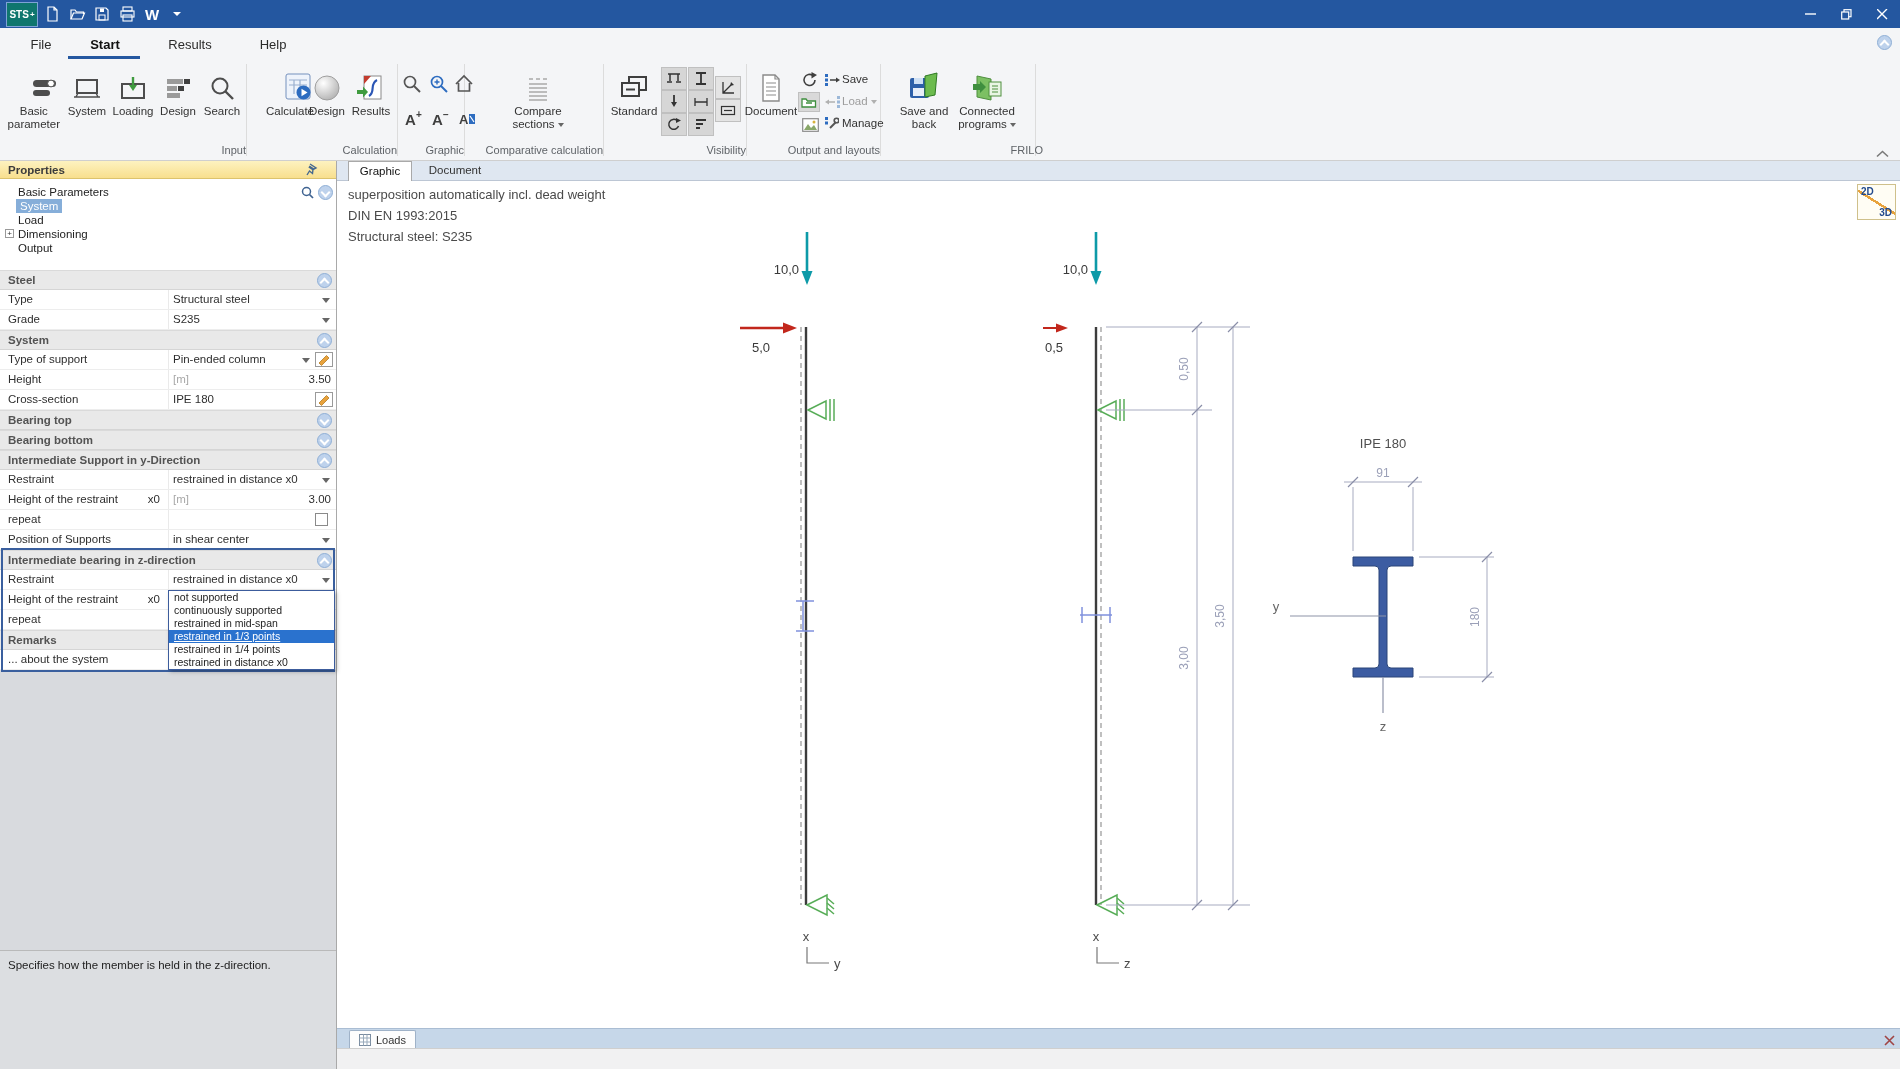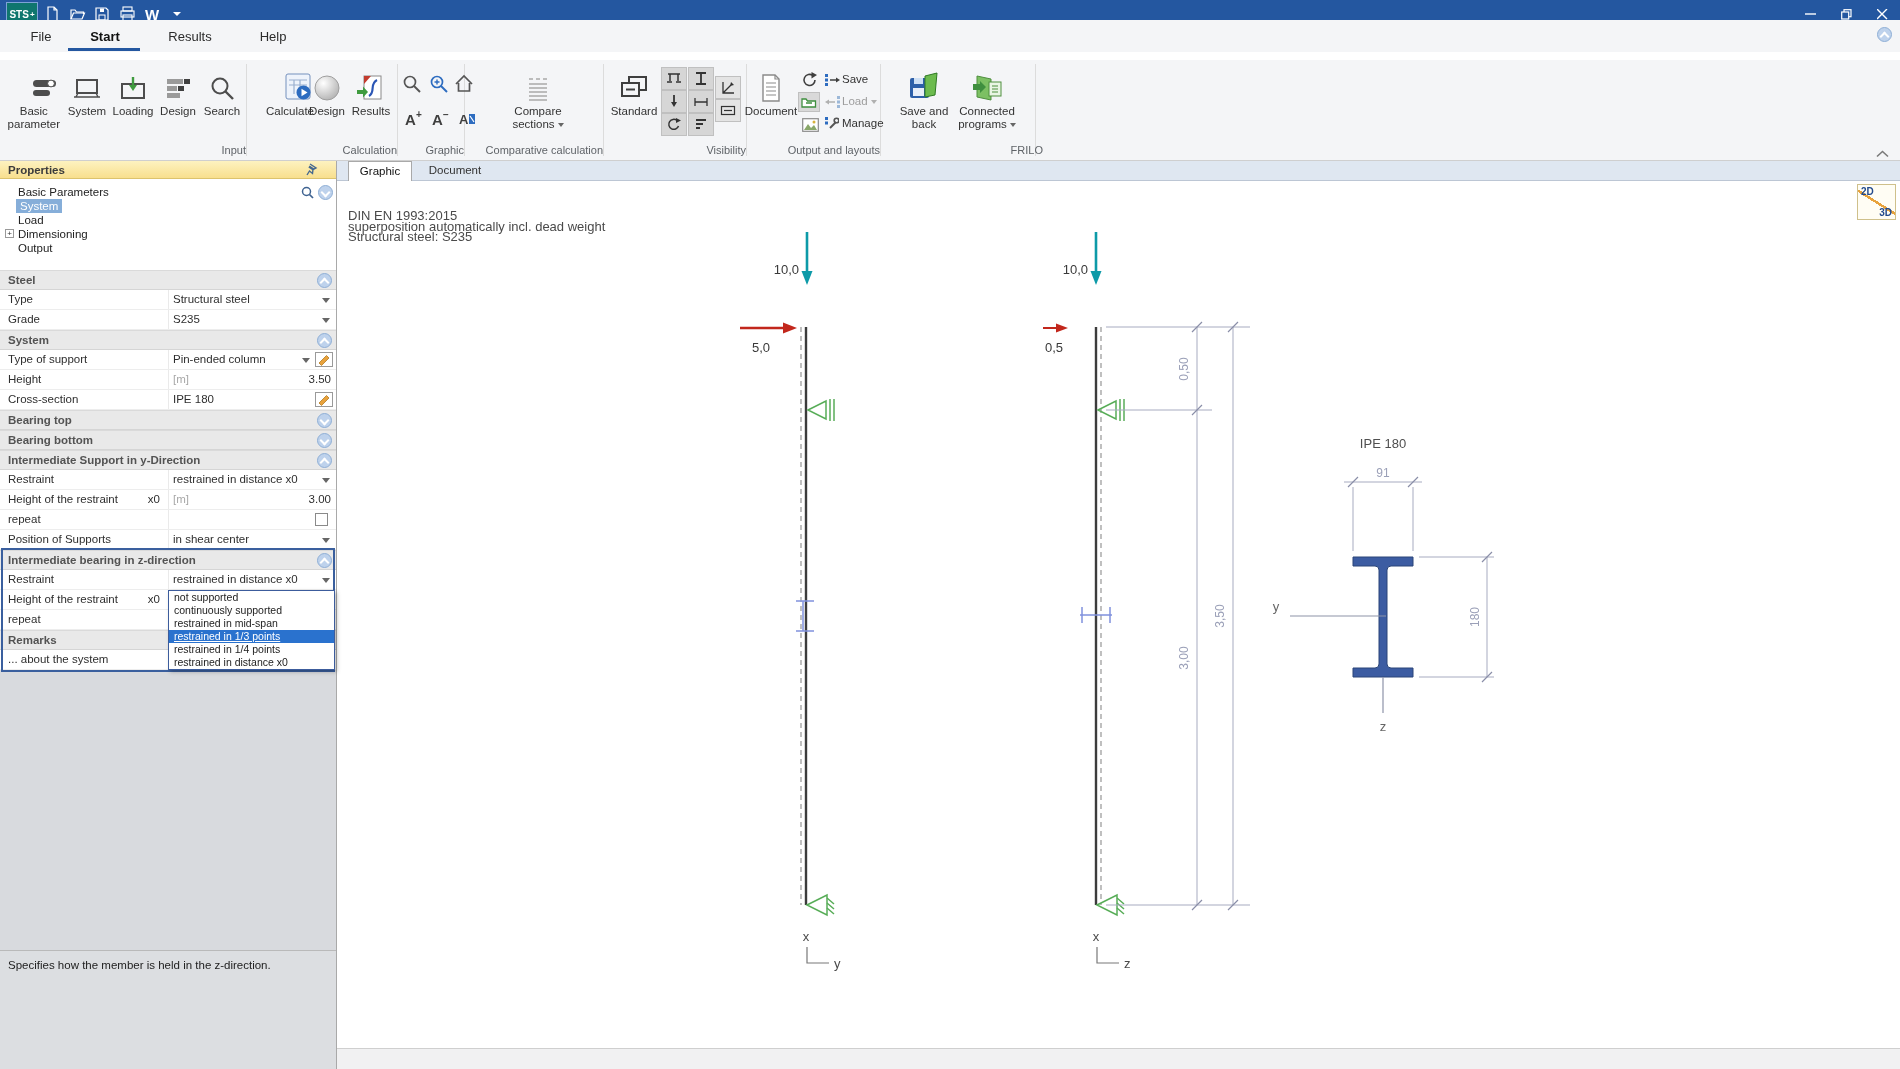--- a/index.html
+++ b/index.html
@@ -8,21 +8,21 @@
   
   .titlebar{position:absolute;left:0;top:0;width:100%;height:28px;background:#2457a0;display:flex;align-items:center;}
   .logo-btn{width:30px;height:23px;margin-left:6px;background:#0f766e;border:1px solid #7ea3d6;
             color:#fff;font-size:10px;font-weight:bold;display:flex;align-items:center;justify-content:center;}
   .logo-btn sup{font-size:8px;margin-left:1px;}
   .qicon{width:22px;height:22px;margin-left:3px;display:flex;align-items:center;justify-content:center;}
   .qicon.w{color:#fff;font-weight:bold;font-size:15px;}
   .wincontrols{position:absolute;right:0;top:0;height:28px;display:flex;}
   .winbtn{width:36px;height:28px;display:flex;align-items:center;justify-content:center;}
   
-  .menubar{position:absolute;left:0;top:20px;width:100%;height:32px;background:#f4f5f7;}
+  .menubar{position:absolute;left:0;top:28px;width:100%;height:32px;background:#f4f5f7;}
   .mtab{position:absolute;top:0;height:32px;display:flex;align-items:center;justify-content:center;
         font-size:13px;color:#2b2b2b;cursor:pointer;}
   .mtab.active{font-weight:bold;color:#111;}
   .start-underline{position:absolute;left:68px;top:28px;width:72px;height:3px;background:#2457a0;}
   .ccirc{width:15px;height:15px;border-radius:50%;background:#bed2ec;border:1px solid #8fafd6;box-sizing:border-box;}
   .ccirc .chev{width:5px;height:5px;border-left:2px solid #fff;border-top:2px solid #fff;margin:4.5px auto 0;transform:rotate(45deg);}
   .ccirc .chev.down{transform:rotate(225deg);margin-top:2.5px;}
   .acct{position:absolute;right:8px;top:7px;}
   
   .ribbon{position:absolute;left:0;top:60px;width:100%;height:101px;background:#f4f5f7;border-bottom:1px solid #cfcfcf;box-sizing:border-box;}
@@ -648,21 +648,21 @@
     <div class="helpbox">Specifies how the member is held in the z-direction.</div>
   </div>
 
   <div class="main">
     <div class="tabstrip">
       <div class="gtab active" style="left:11px;width:64px;">Graphic</div>
       <div class="gtab" style="left:77px;width:82px;">Document</div>
     </div>
 
     <div class="canvas">
-      <div class="hline" style="top:4px;margin-top:32px;">superposition automatically incl. dead weight</div>
+      <div class="hline" style="top:4px;">superposition automatically incl. dead weight</div>
       <div class="hline" style="top:25px;">DIN EN 1993:2015</div>
       <div class="hline" style="top:46px;">Structural steel: S235</div>
 
       <div class="viewtoggle">
         <span class="d2">2D</span>
         <span class="d3">3D</span>
       </div>
 
       <svg style="position:absolute;left:0;top:0;" width="1563" height="847" viewBox="337 181 1563 847">
 
@@ -753,16 +753,30 @@
           <text transform="rotate(-90 1479 617)" x="1479" y="617" text-anchor="middle" font-size="12" fill="#9ba0b8">180</text>
           <path d="M1353,557 h60 v9 h-22 q-4,0 -4,4 v94 q0,4 4,4 h22 v9 h-60 v-9 h22 q4,0 4,-4 v-94 q0,-4 -4,-4 h-22 Z" fill="#3c5ca2" stroke="#2a4578" stroke-width="1"></path>
           <line x1="1290" y1="616" x2="1386" y2="616" stroke="#8d93a8" stroke-width="1.2"></line>
           <text x="1276" y="611" text-anchor="middle" font-size="13" fill="#666">y</text>
           <line x1="1383" y1="677" x2="1383" y2="713" stroke="#8d93a8" stroke-width="1.2"></line>
           <text x="1383" y="731" text-anchor="middle" font-size="13" fill="#666">z</text>
         </g>
       </svg>
     </div>
 
+    <div class="loadsbar">
+      <div class="loadstab">
+        <svg width="12" height="12">
+            <rect x="0.5" y="0.5" width="11" height="11" fill="#fff" stroke="#7a8ca0"></rect>
+            <path d="M0.5,4 h11 M0.5,8 h11 M4.5,0.5 v11 M8,0.5 v11" stroke="#9ab" stroke-width="1"></path>
+          </svg>
+        <span>Loads</span>
+      </div>
+      <div class="loadsclose">
+        <svg width="11" height="11">
+            <path d="M1,1 L10,10 M10,1 L1,10" stroke="#a04545" stroke-width="1.6"></path>
+          </svg>
+      </div>
+    </div>
     <div class="statusbar"></div>
   </div>
 
 </div>
 
 </body></html>

